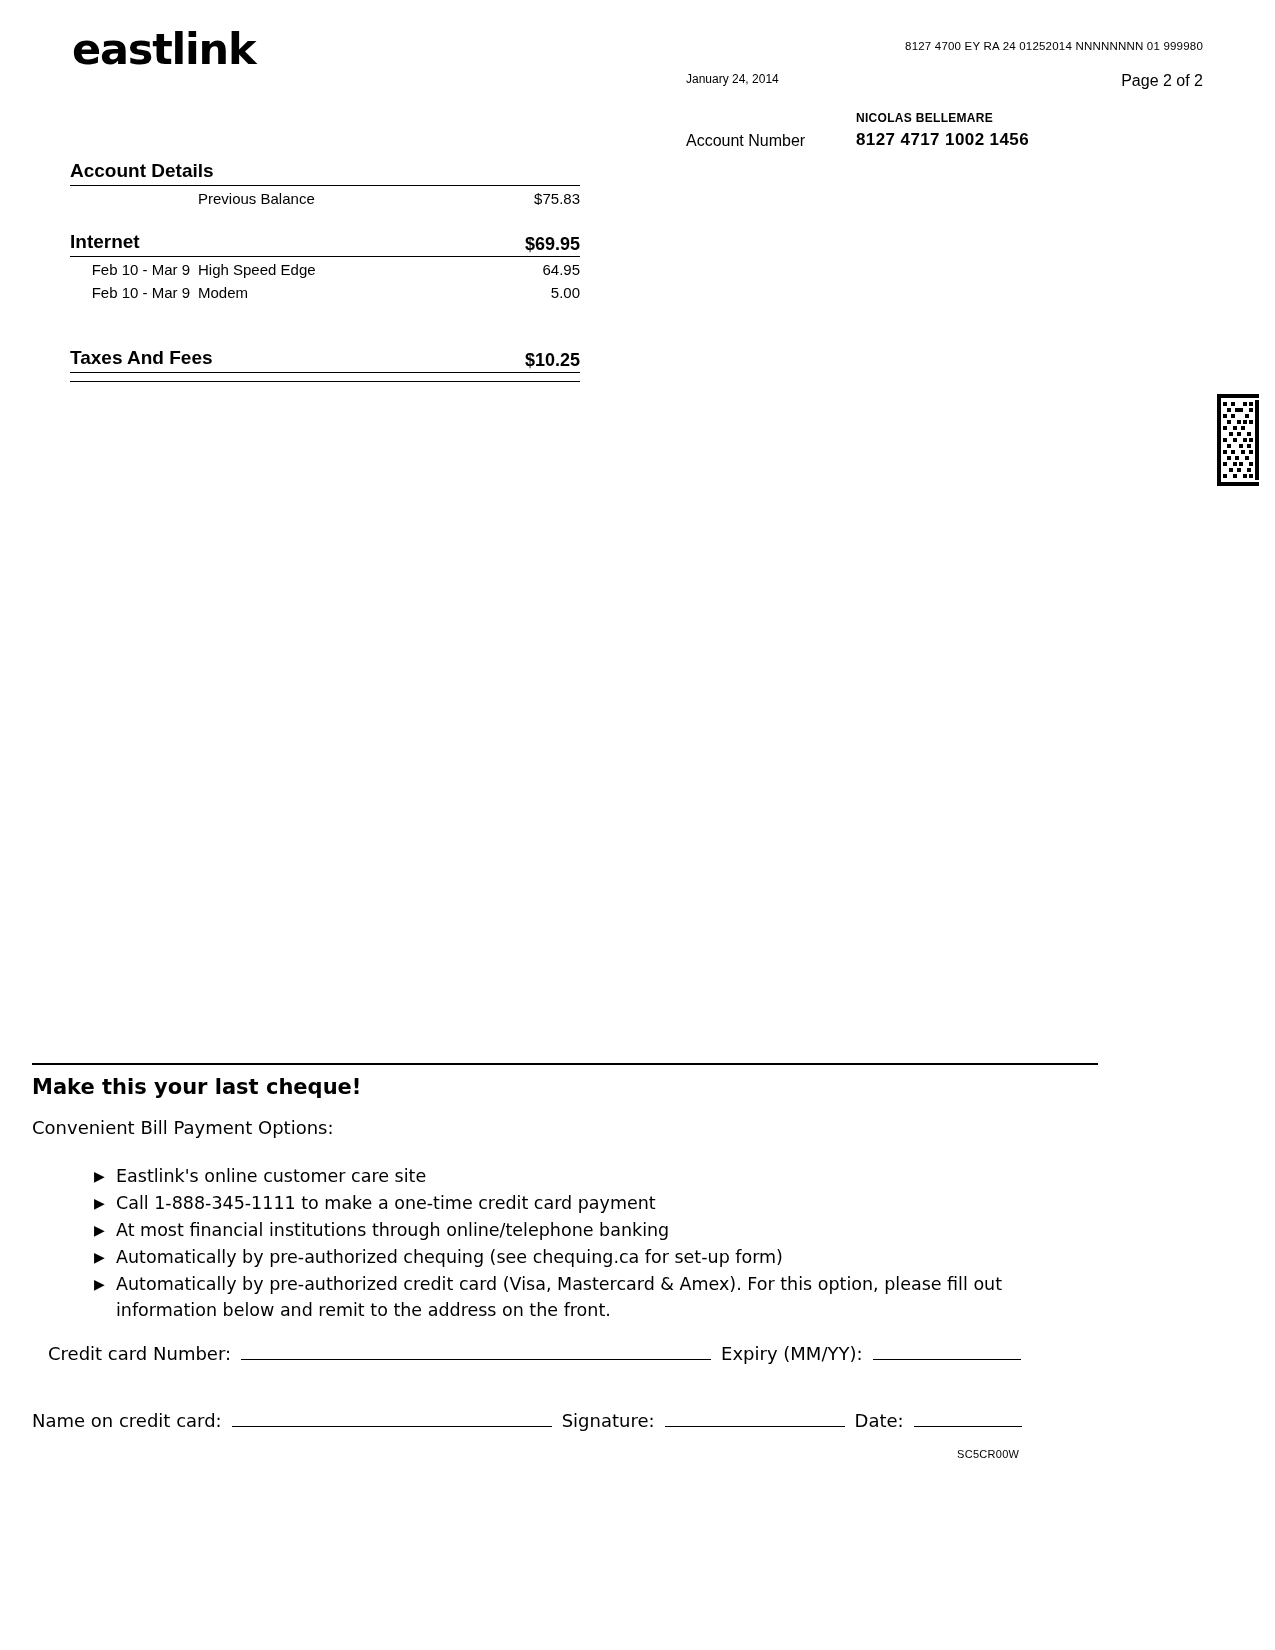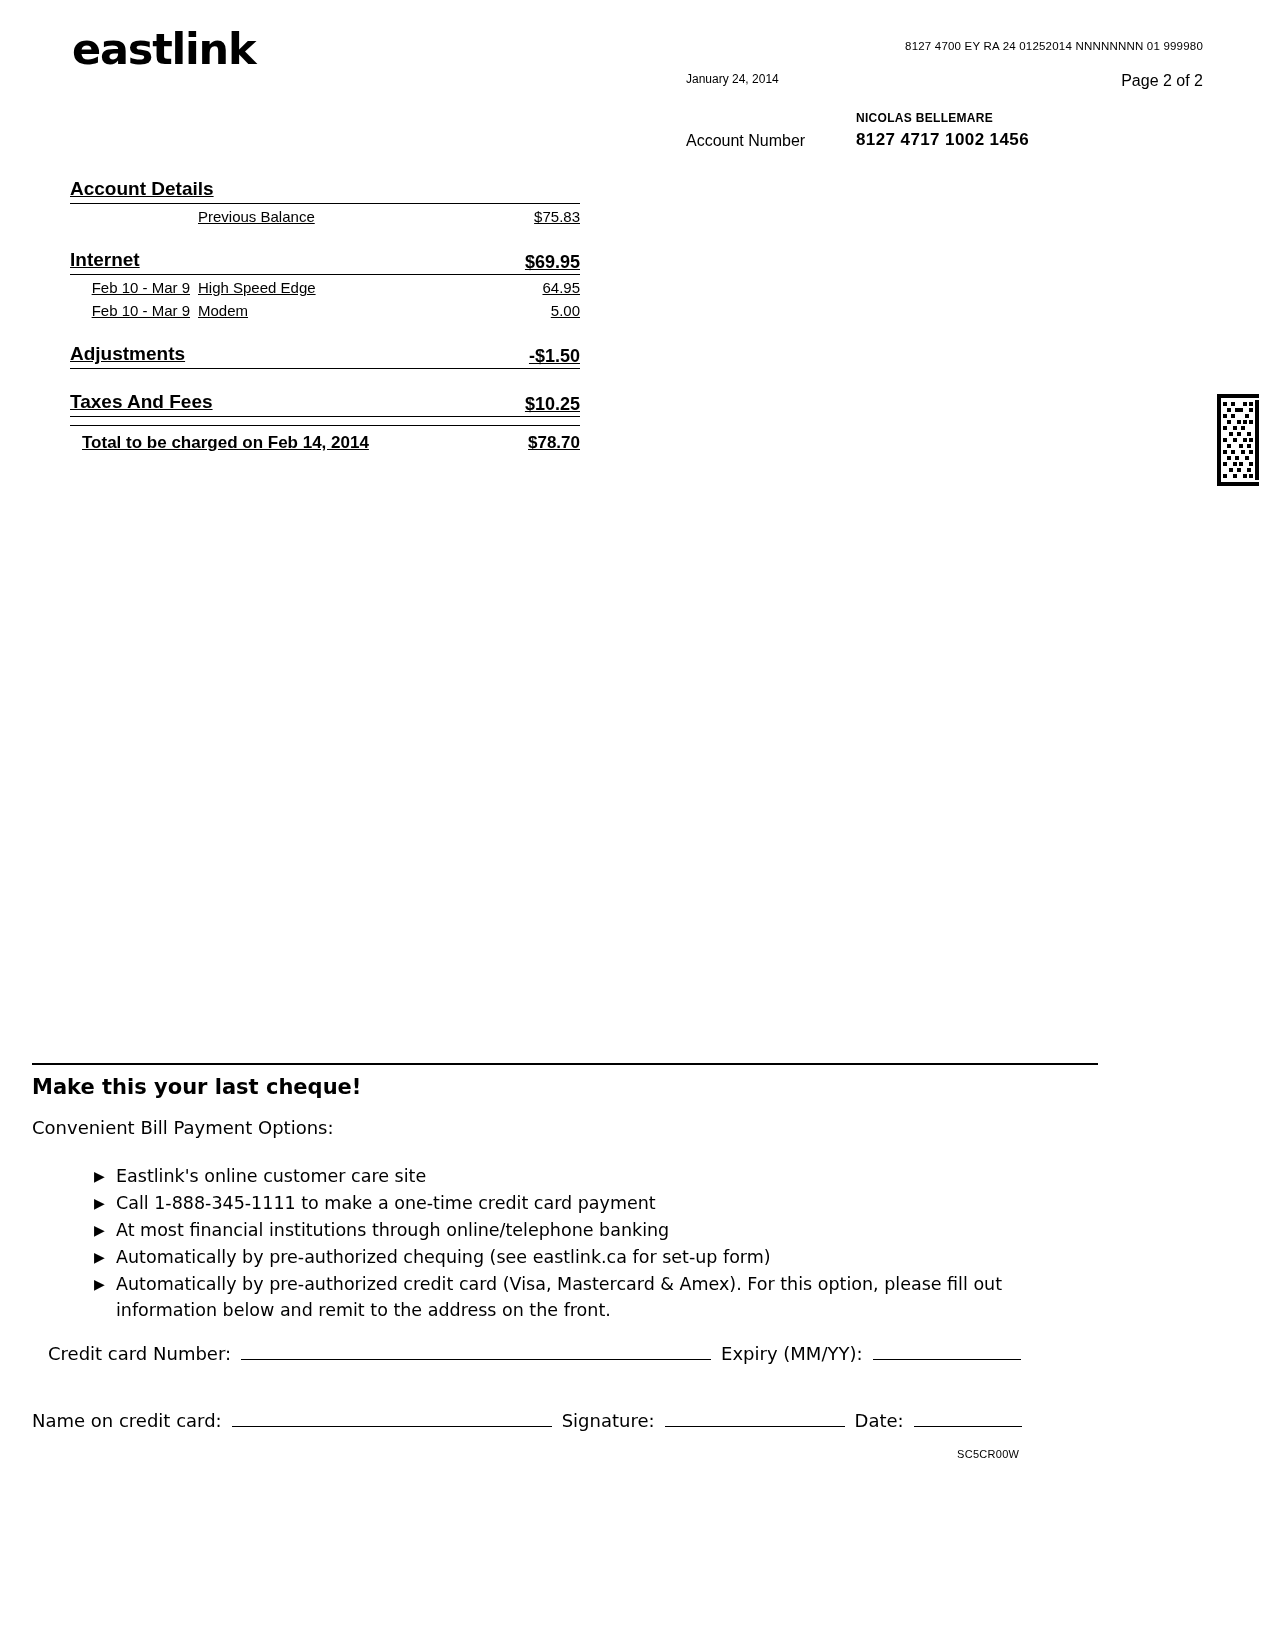--- a/index.html
+++ b/index.html
@@ -72,23 +72,22 @@
     top: 130px;
     font-size: 17px;
     font-weight: bold;
     letter-spacing: 0.4px;
   }
 
   
   .details {
     position: absolute;
     left: 70px;
-    top: 178px;
+    top: 160px;
     width: 510px;
-    text-decoration: underline;
   }
   .sec-title {
     font-size: 19px;
     font-weight: bold;
     padding-bottom: 2px;
   }
   .sec-head {
     display: flex;
     justify-content: space-between;
     align-items: flex-end;
@@ -265,37 +264,29 @@
     <div class="val">64.95</div>
   </div>
   <div class="row">
     <div class="date">Feb 10 - Mar 9</div>
     <div class="desc">Modem</div>
     <div class="val">5.00</div>
   </div>
 
   <div class="gap"></div>
 
-  <div class="sec-head">
-    <div class="sec-title">Adjustments</div>
-    <div class="amt">-$1.50</div>
-  </div>
 
   <div class="gap"></div>
 
   <div class="sec-head">
     <div class="sec-title">Taxes And Fees</div>
     <div class="amt">$10.25</div>
   </div>
 
   <div class="total-rule"></div>
-  <div class="total-row">
-    <div class="t-label">Total to be charged on Feb 14, 2014</div>
-    <div class="t-value">$78.70</div>
-  </div>
 </div>
 
 <div class="qr">
   <svg viewBox="0 0 23 48" width="46" height="96" shape-rendering="crispEdges" aria-hidden="true">
     <rect x="0" y="0" width="23" height="48" fill="#ffffff"></rect>
     <g fill="#000000">
       <rect x="1" y="1" width="21" height="2"></rect>
       <rect x="1" y="3" width="2" height="44"></rect>
       <rect x="20" y="4" width="2" height="40"></rect>
       <rect x="1" y="45" width="21" height="2"></rect>
@@ -361,21 +352,21 @@
   <div class="bullet">
     <span class="tri">▶</span>
     <span class="btxt">Call 1-888-345-1111 to make a one-time credit card payment</span>
   </div>
   <div class="bullet">
     <span class="tri">▶</span>
     <span class="btxt">At most financial institutions through online/telephone banking</span>
   </div>
   <div class="bullet">
     <span class="tri">▶</span>
-    <span class="btxt">Automatically by pre-authorized chequing (see eastlink.ca for set-up form)</span>
+    <span class="btxt">Automatically by pre-authorized chequing (see chequing.ca for set-up form)</span>
   </div>
   <div class="bullet">
     <span class="tri">▶</span>
     <span class="btxt">Automatically by pre-authorized credit card (Visa, Mastercard &amp; Amex). For this option, please fill out information below and remit to the address on the front.</span>
   </div>
 </div>
 
 <div class="form-line1">
   <span>Credit card Number:</span>
   <span class="sp"></span>

